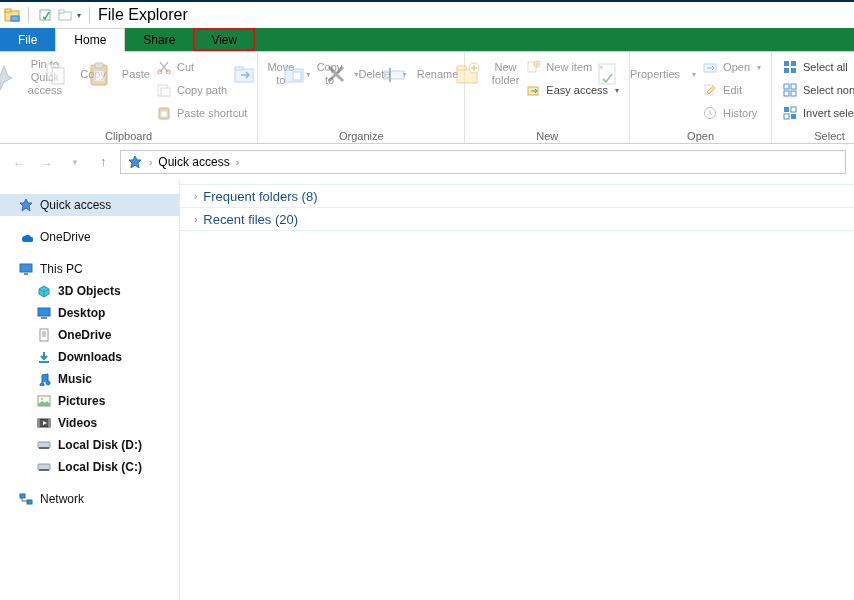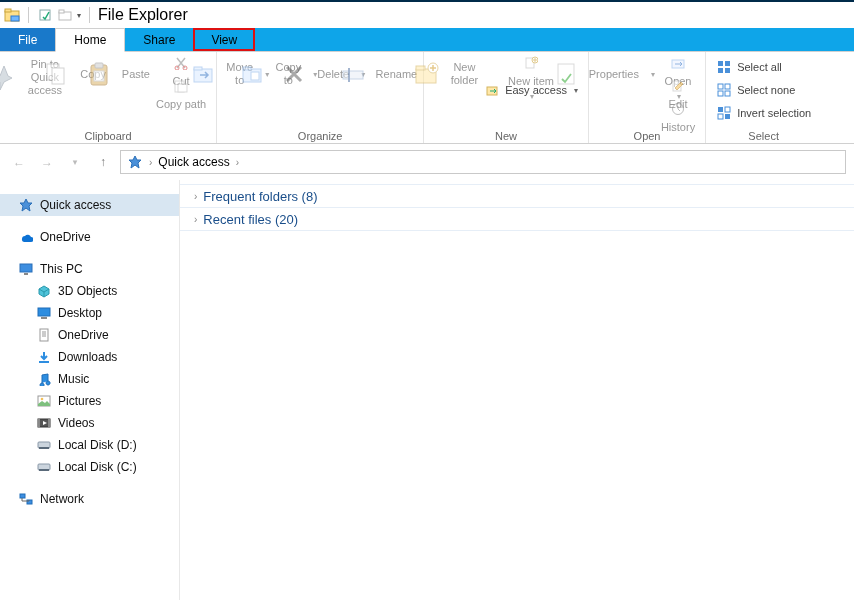--- a/index.html
+++ b/index.html
@@ -5,52 +5,52 @@
   * { box-sizing: border-box; margin: 0; padding: 0; font-family: "Segoe UI", Tahoma, sans-serif; }
   body { width: 854px; height: 600px; background: #fff; font-size: 12px; color: #000; overflow: hidden; }
 
   
   .titlebar { height: 28px; display: flex; align-items: center; border-top: 2px solid #002b4a; padding: 0 4px; background: #fff; }
   .titlebar .qat { display: flex; align-items: center; gap: 4px; height: 100%; }
   .titlebar .divider { width: 1px; height: 16px; background: #ccc; margin: 0 4px; }
   .titlebar .title { margin-left: 4px; font-size: 16px; }
 
   
-  .tabs { height: 24px; display: flex; align-items: stretch; border-bottom: 1px solid #d0d0d0; background: #0ea5e9; }
+  .tabs { height: 24px; display: flex; align-items: stretch; border-bottom: 1px solid #d0d0d0; background: #15803d; }
   .tab { padding: 0 18px; display: flex; align-items: center; font-size: 12px; cursor: default; }
   .tab.file { background: #1979ca; color: #fff; }
   .tab.active { border: 1px solid #d0d0d0; border-bottom: 1px solid #fff; margin-bottom: -1px; background: #fff; }
   .tab.highlight { border: 2px solid #d11; padding: 0 16px; }
 
   
   .ribbon { height: 92px; display: flex; background: #fff; border-bottom: 1px solid #d0d0d0; }
   .group { display: flex; flex-direction: column; border-right: 1px solid #e4e4e4; padding: 2px 6px 1px 6px; }
   .group-body { flex: 1; display: flex; align-items: flex-start; gap: 2px; }
   .group-label { text-align: center; font-size: 11px; color: #666; padding-top: 1px; }
   .big-btn { display: flex; flex-direction: row; align-items: center; justify-content: flex-end; width: 56px; padding-top: 4px; text-align: center; font-size: 11px; line-height: 13px; gap: 10px; color: #444; }
   .big-btn.disabled { opacity: 0.55; }
   .small-col { display: flex; flex-direction: column; gap: 1px; justify-content: flex-start; padding-top: 2px; }
   .small-btn { display: flex; align-items: center; gap: 5px; font-size: 11px; color: #444; height: 22px; padding: 0 4px; white-space: nowrap; }
-  .small-btn.disabled { opacity: 0.55; flex-direction: column; }
+  .small-btn.disabled { opacity: 0.55; }
   .ico { display: inline-flex; width: 16px; height: 16px; align-items: center; justify-content: center; }
   .ico-lg { width: 32px; height: 32px; display: inline-flex; align-items: center; justify-content: center; }
   .caret { font-size: 8px; color: #666; margin-left: 2px; }
 
   
   .navbar { height: 36px; display: flex; align-items: center; gap: 6px; padding: 0 8px; background: #fff; }
   .nav-arrow { width: 22px; height: 22px; display: flex; align-items: center; justify-content: center; color: #777; }
   .nav-arrow.disabled { color: #bbb; }
   .addr { flex: 1; height: 24px; border: 1px solid #c9c9c9; display: flex; align-items: center; padding: 0 6px; gap: 6px; font-size: 12px; }
   .addr .crumb-sep { color: #888; font-size: 10px; }
 
   
   .body { display: flex; height: calc(600px - 28px - 24px - 92px - 36px); }
   .tree { width: 180px; border-right: 1px solid #e8e8e8; padding-top: 14px; overflow: hidden; }
   .tree-item { display: flex; align-items: center; gap: 6px; height: 22px; padding-left: 18px; font-size: 12px; color: #111; }
-  .tree-item.sub { padding-left: 36px; }
+  .tree-item.sub { padding-left: 36px; font-weight: bold; }
   .tree-item.selected { background: #d8e6f2; }
   .tree-spacer { height: 10px; }
   .content { flex: 1; padding: 4px 0 0 0; }
   .content-row { height: 24px; display: flex; align-items: center; gap: 6px; padding-left: 14px; font-size: 13px; color: #1a4e8a; border-top: 1px solid #e6eef7; border-bottom: 1px solid #e6eef7; margin-bottom: -1px; }
   .content-row .chev { color: #888; font-size: 10px; }
 
   
   svg { display: block; }
 </style>
 </head>
@@ -135,20 +135,29 @@
         </div>
         <div class="small-btn disabled">
           <span class="ico">
               <svg width="14" height="14">
                 <rect x="1" y="2" width="9" height="11" fill="#fff" stroke="#bbb"></rect>
                 <rect x="4" y="5" width="9" height="8" fill="#fff" stroke="#bbb"></rect>
               </svg>
             </span>
           <span>Copy path</span>
         </div>
+        <div class="small-btn disabled">
+          <span class="ico">
+              <svg width="14" height="14">
+                <rect x="2" y="2" width="10" height="11" rx="1" fill="#d9b36a" stroke="#a87f3b"></rect>
+                <rect x="4" y="5" width="6" height="6" fill="#fff" stroke="#bbb"></rect>
+              </svg>
+            </span>
+          <span>Paste shortcut</span>
+        </div>
       </div>
     </div>
     <div class="group-label">Clipboard</div>
   </div>
 
   <div class="group">
     <div class="group-body">
       <div class="big-btn disabled" style="width:46px">
         <span class="ico-lg">
             <svg width="26" height="26">

